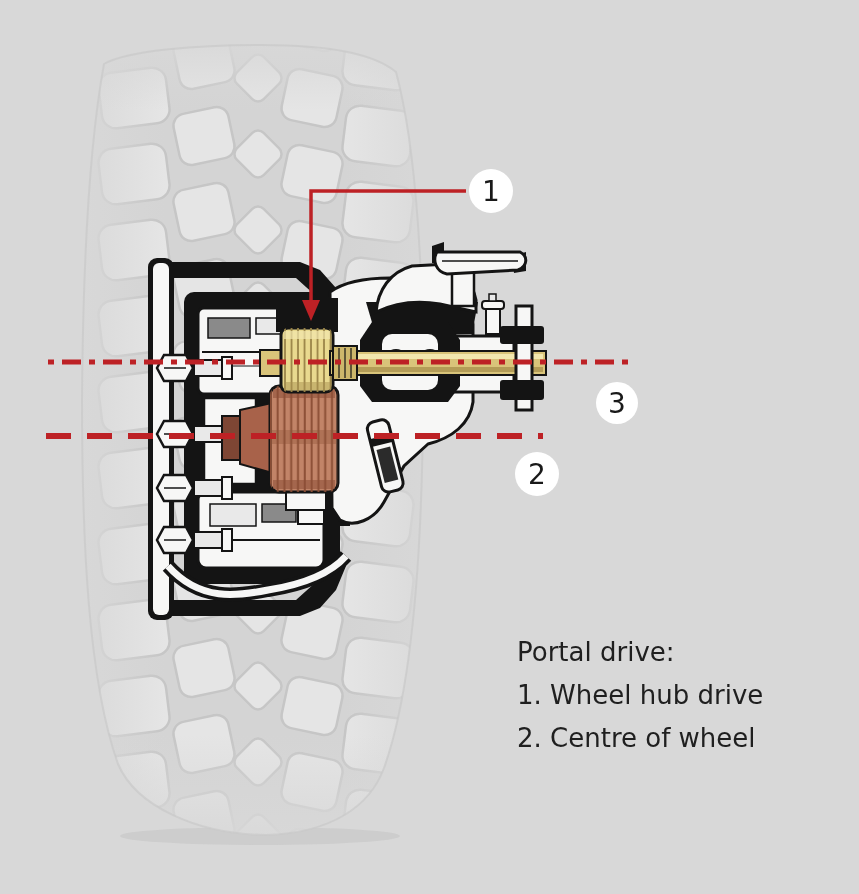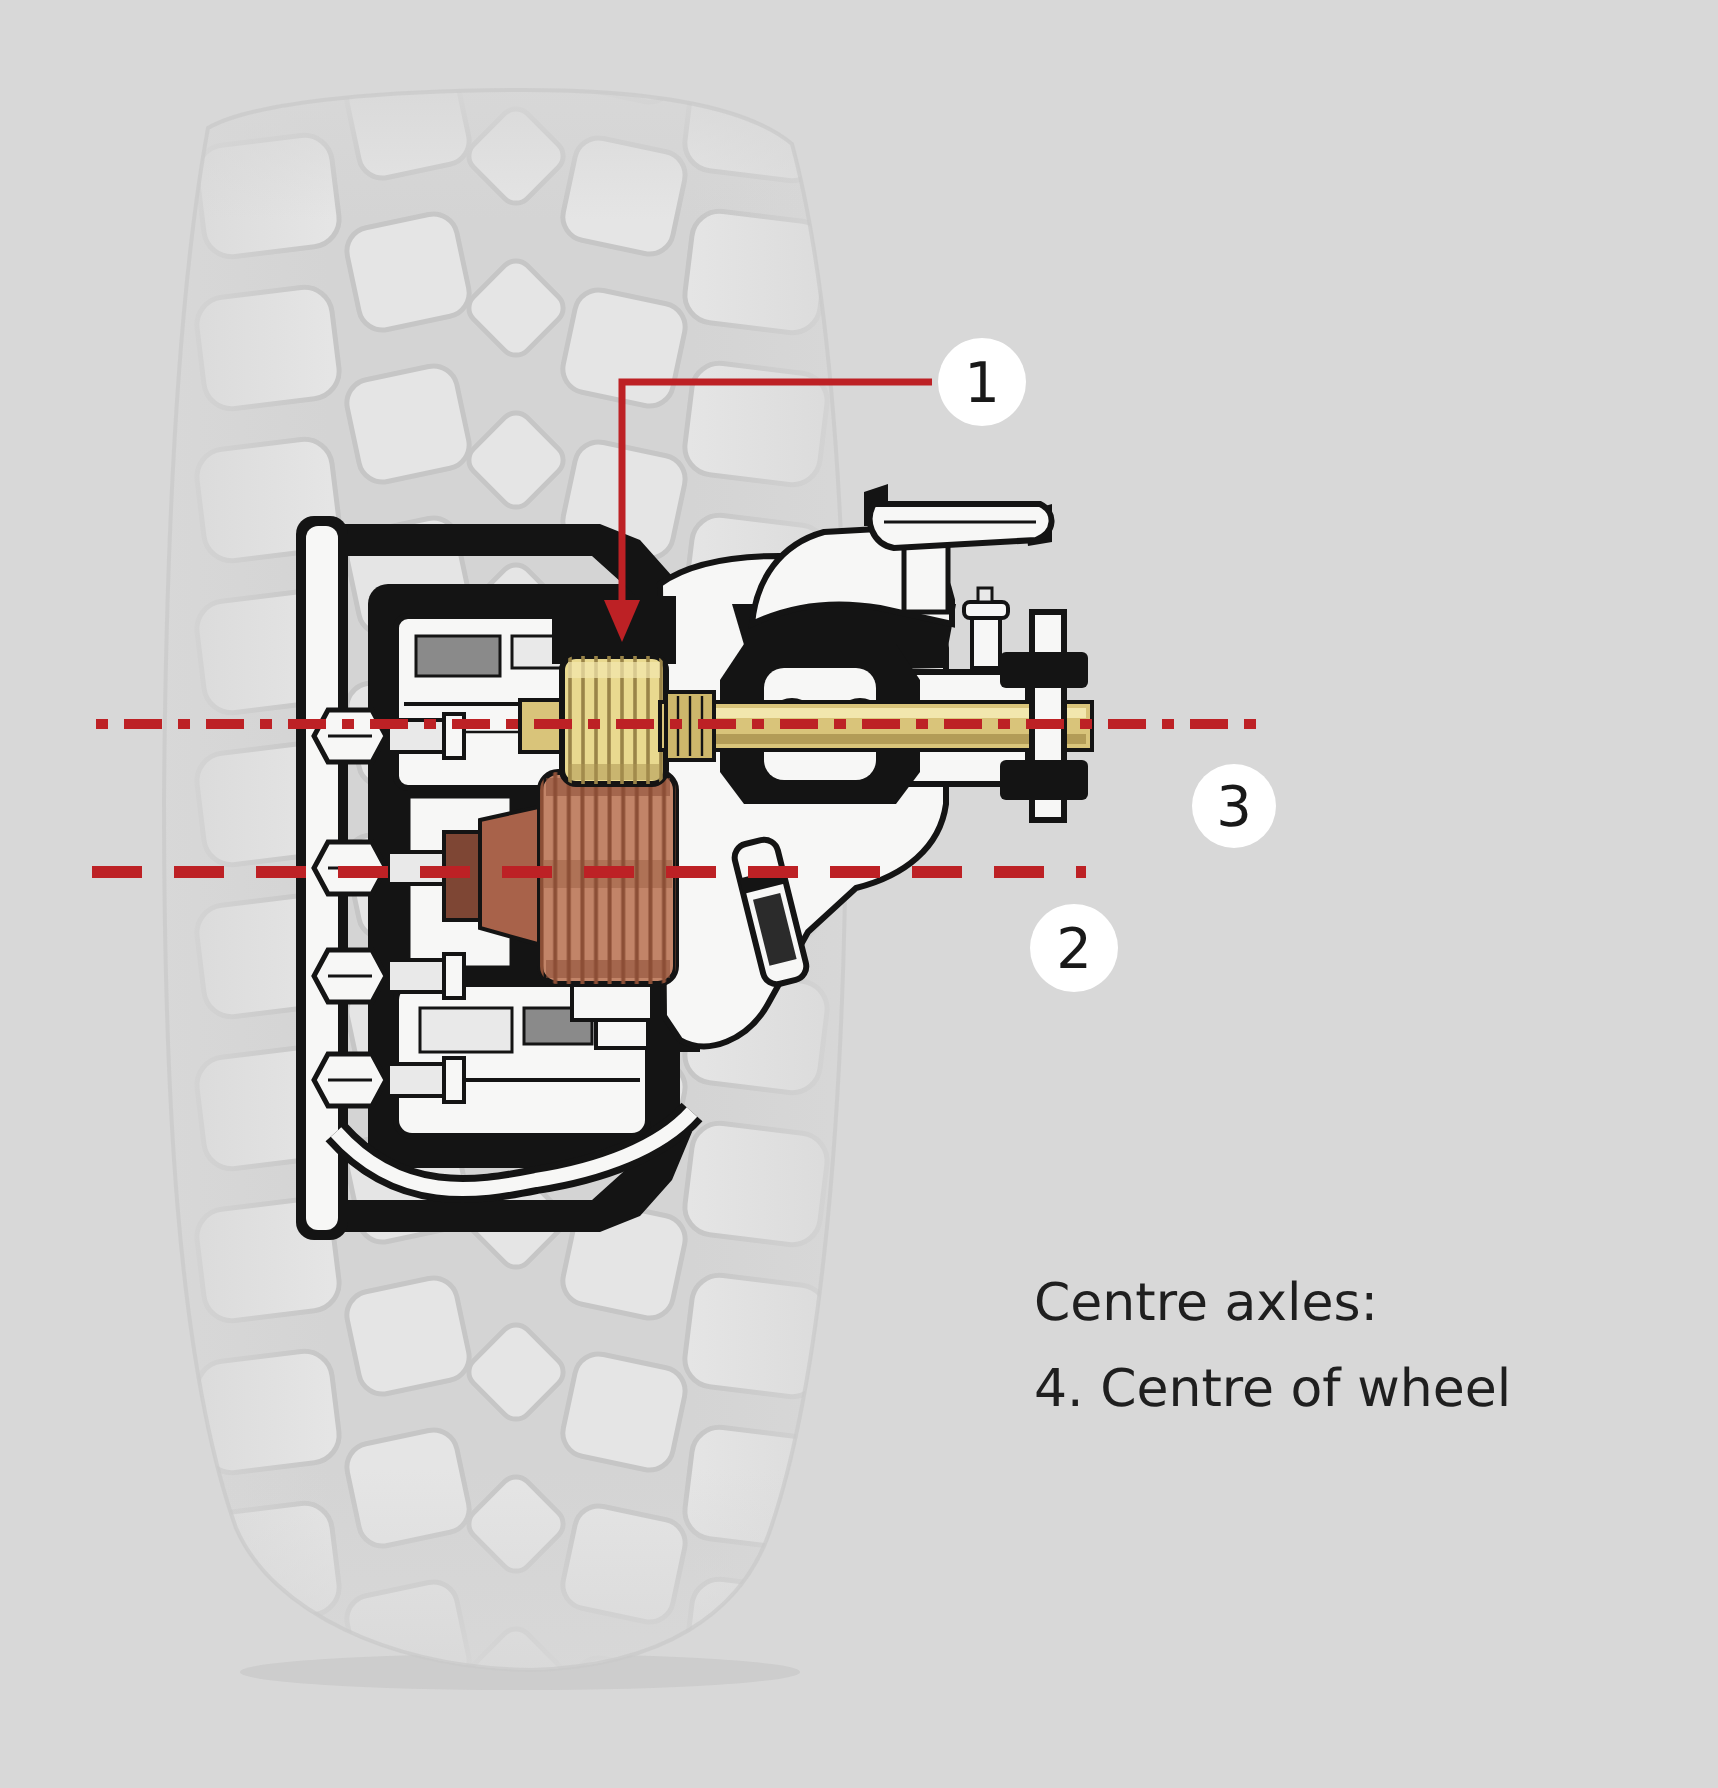--- a/index.html
+++ b/index.html
@@ -242,16 +242,17 @@
   <span>1</span>
 </div>
 <div class="callout" style="left:596px;top:382px;width:42px;height:42px;">
   <span>3</span>
 </div>
 <div class="callout" style="left:515px;top:452px;">
   <span>2</span>
 </div>
 
 <div class="legend">
-  <div>Centre axles:</div>
-  <div>4. Centre of wheel</div>
+  <div>Portal drive:</div>
+  <div>1. Wheel hub drive</div>
+  <div>2. Centre of wheel</div>
 </div>
 </div>
 
 </body></html>

